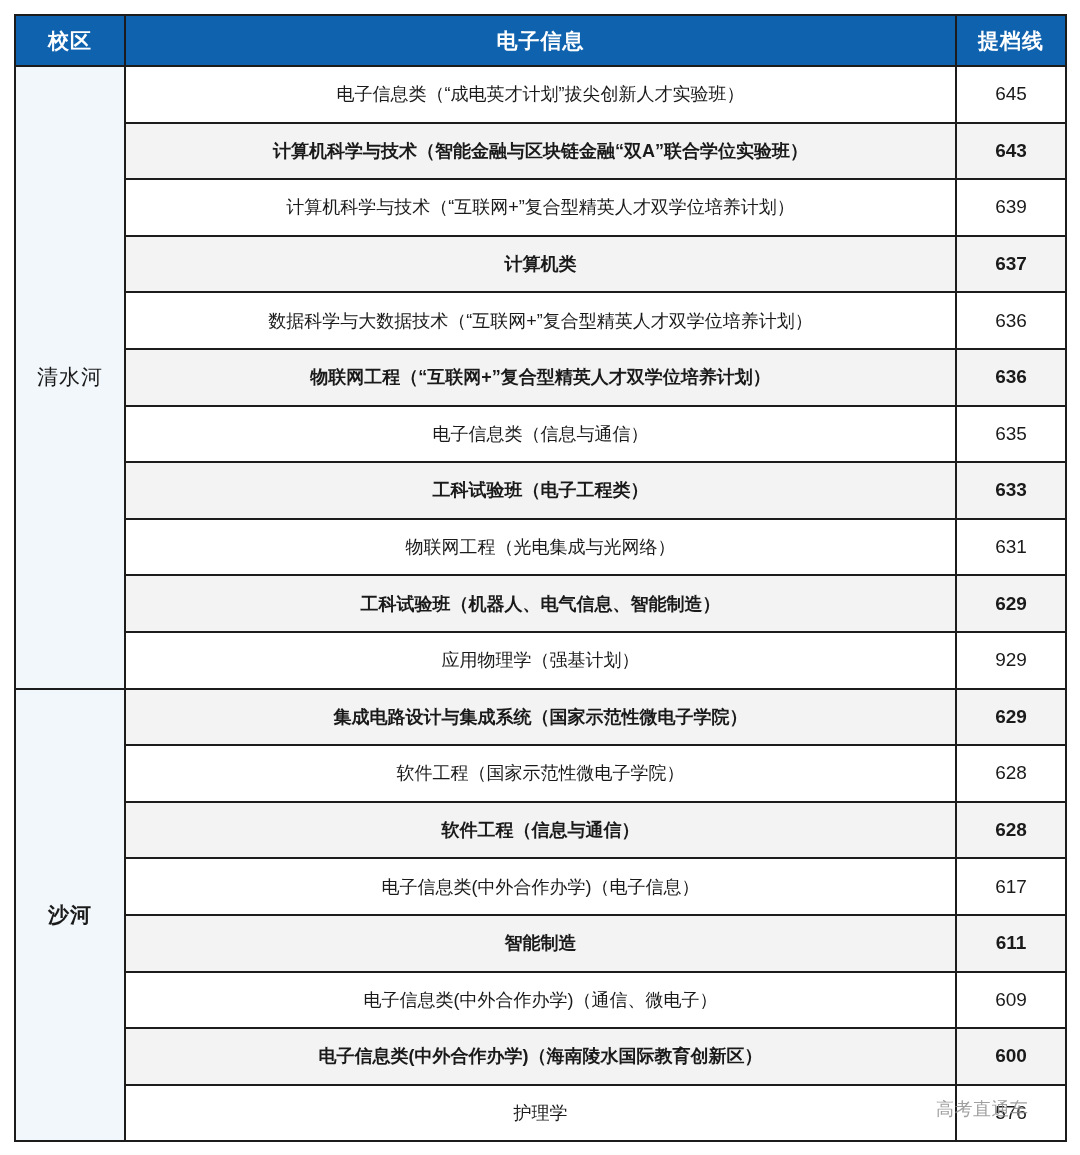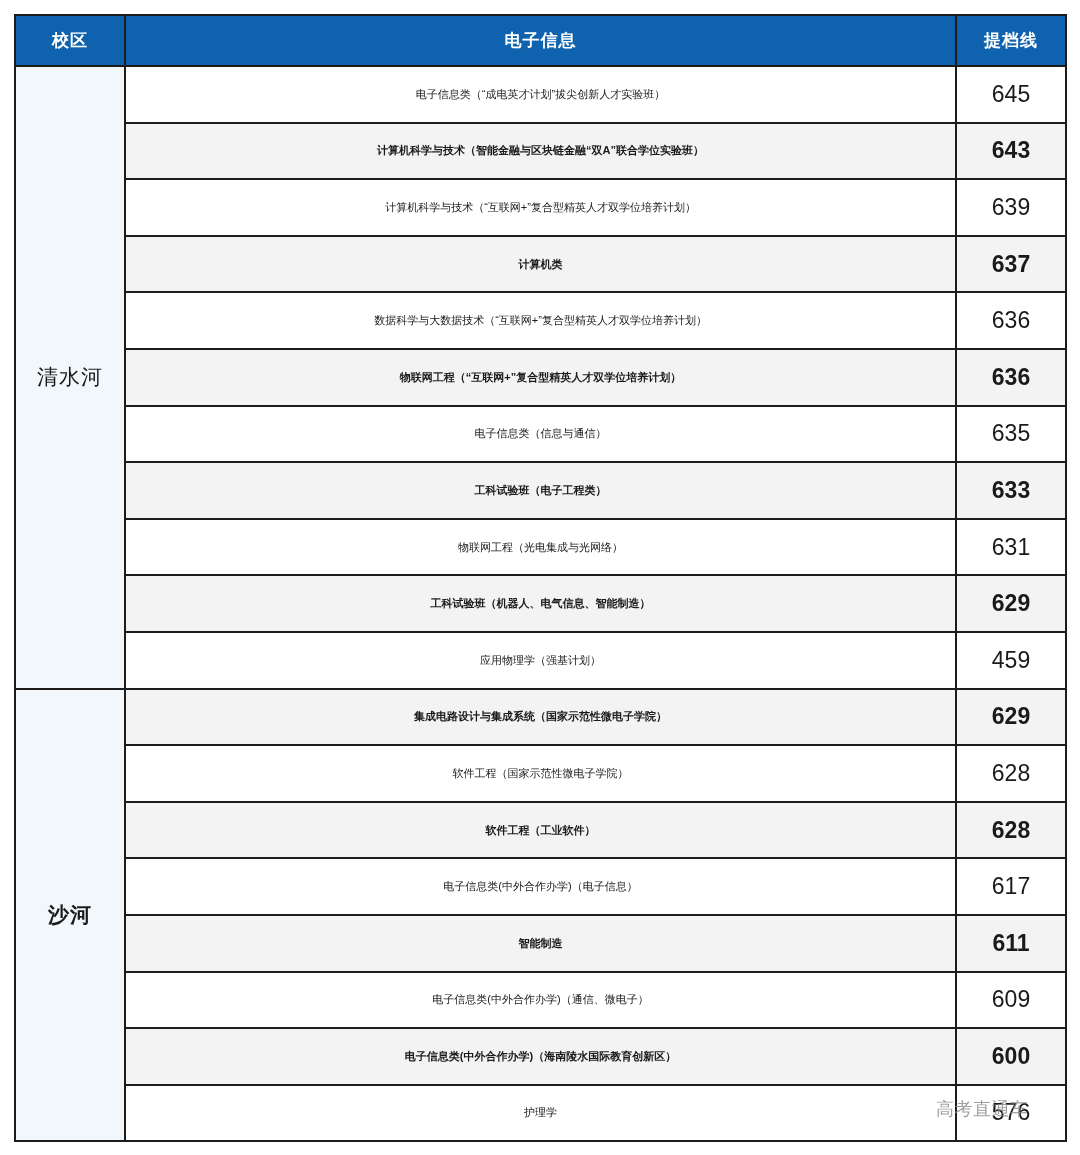--- a/index.html
+++ b/index.html
@@ -30,32 +30,32 @@
     border:2px solid var(--border);
     text-align:center;
     vertical-align:middle;
     padding:0 6px;
     overflow:hidden;
   }
   .score-table thead tr{height:51px;}
   .score-table thead th{
     background:var(--header-bg);
     color:var(--header-text);
-    font-size:17px;
+    font-size:21px;
     font-weight:bold;
     letter-spacing:1px;
   }
   .score-table tbody tr{height:56.6px;}
   td.campus-cell{
     background:var(--campus-bg) !important;
     font-size:21px;
     letter-spacing:1px;
   }
-  td.major-cell{font-size:11px;}
-  td.score-cell{font-size:23px;}
+  td.major-cell{font-size:18px;}
+  td.score-cell{font-size:19px;}
   tr.stripe td{background:var(--stripe);font-weight:bold;}
   .watermark{
     position:absolute;
     left:936px;
     top:1097px;
     font-size:18px;
     letter-spacing:0.5px;
     color:var(--watermark);
     opacity:0.82;
     white-space:nowrap;
@@ -117,33 +117,33 @@
         <tr>
           <td class="major-cell">物联网工程（光电集成与光网络）</td>
           <td class="score-cell">631</td>
         </tr>
         <tr class="stripe">
           <td class="major-cell">工科试验班（机器人、电气信息、智能制造）</td>
           <td class="score-cell">629</td>
         </tr>
         <tr>
           <td class="major-cell">应用物理学（强基计划）</td>
-          <td class="score-cell">459</td>
+          <td class="score-cell">929</td>
         </tr>
         <tr class="stripe">
           <td class="campus-cell" rowspan="8">沙河</td>
           <td class="major-cell">集成电路设计与集成系统（国家示范性微电子学院）</td>
           <td class="score-cell">629</td>
         </tr>
         <tr>
           <td class="major-cell">软件工程（国家示范性微电子学院）</td>
           <td class="score-cell">628</td>
         </tr>
         <tr class="stripe">
-          <td class="major-cell">软件工程（工业软件）</td>
+          <td class="major-cell">软件工程（信息与通信）</td>
           <td class="score-cell">628</td>
         </tr>
         <tr>
           <td class="major-cell">电子信息类(中外合作办学)（电子信息）</td>
           <td class="score-cell">617</td>
         </tr>
         <tr class="stripe">
           <td class="major-cell">智能制造</td>
           <td class="score-cell">611</td>
         </tr>

